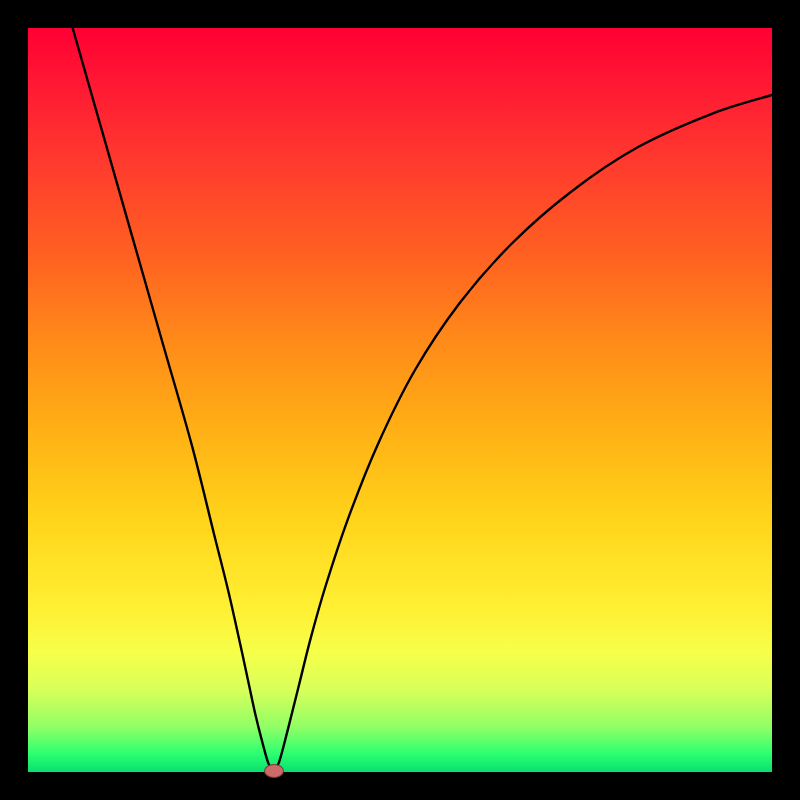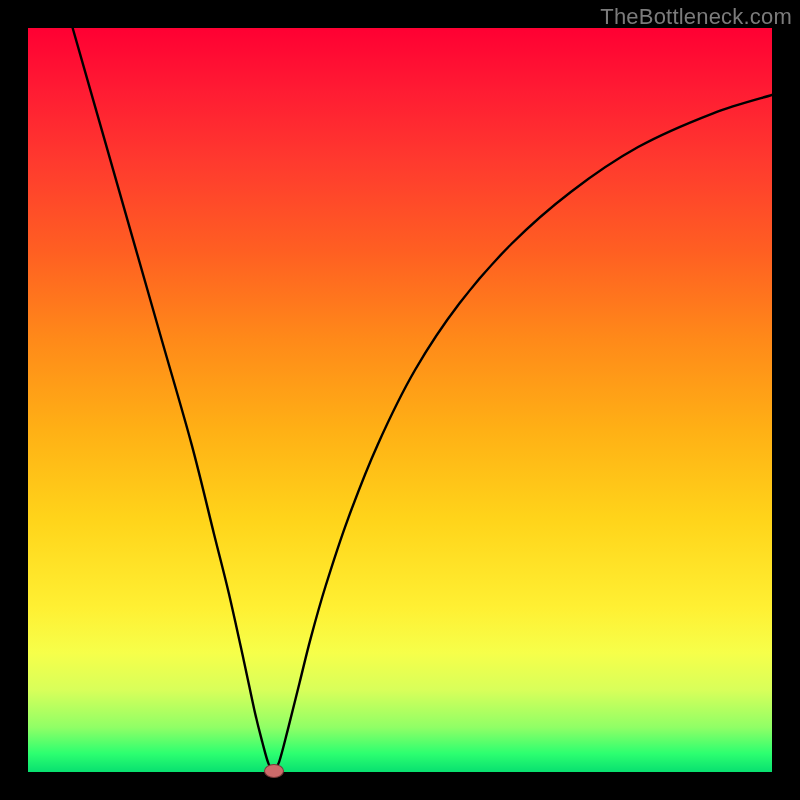--- a/index.html
+++ b/index.html
@@ -72,14 +72,13 @@
 </head>
 <body>
 
 <div class="frame">
   <div class="plot">
     <svg viewBox="0 0 744 744" preserveAspectRatio="none">
       <path id="curve-path" d="M 44.64 0.00 C 49.60 17.36, 64.48 69.44, 74.40 104.16 C 84.32 138.88, 94.24 173.60, 104.16 208.32 C 114.08 243.04, 124.00 277.76, 133.92 312.48 C 143.84 347.20, 155.00 384.40, 163.68 416.64 C 172.36 448.88, 179.80 481.12, 186.00 505.92 C 192.20 530.72, 195.92 544.36, 200.88 565.44 C 205.84 586.52, 211.42 612.56, 215.76 632.40 C 220.10 652.24, 223.82 670.84, 226.92 684.48 C 230.02 698.12, 232.13 705.81, 234.36 714.24 C 236.59 722.67, 238.45 730.36, 240.31 735.07 C 242.17 739.78, 243.66 742.88, 245.52 742.51 C 247.38 742.14, 248.99 740.03, 251.47 732.84 C 253.95 725.65, 257.05 712.38, 260.40 699.36 C 263.75 686.34, 267.84 669.60, 271.56 654.72 C 275.28 639.84, 278.38 626.20, 282.72 610.08 C 287.06 593.96, 291.40 577.84, 297.60 558.00 C 303.80 538.16, 311.24 514.60, 319.92 491.04 C 328.60 467.48, 338.52 441.44, 349.68 416.64 C 360.84 391.84, 373.24 365.80, 386.88 342.24 C 400.52 318.68, 415.40 296.36, 431.52 275.28 C 447.64 254.20, 465.00 234.36, 483.60 215.76 C 502.20 197.16, 522.04 179.80, 543.12 163.68 C 564.20 147.56, 586.52 132.06, 610.08 119.04 C 633.64 106.02, 662.16 94.24, 684.48 85.56 C 706.80 76.88, 734.08 70.06, 744.00 66.96" fill="none" stroke="#000000" stroke-width="2.4" stroke-linecap="round" stroke-linejoin="round"></path>
     </svg>
     <div id="min-marker" class="marker" style="left: 245.52px; top: 742.512px;"></div>
   </div>
-  <div class="watermark">TheBottleneck.com</div>
 </div>
 
 </body></html>

